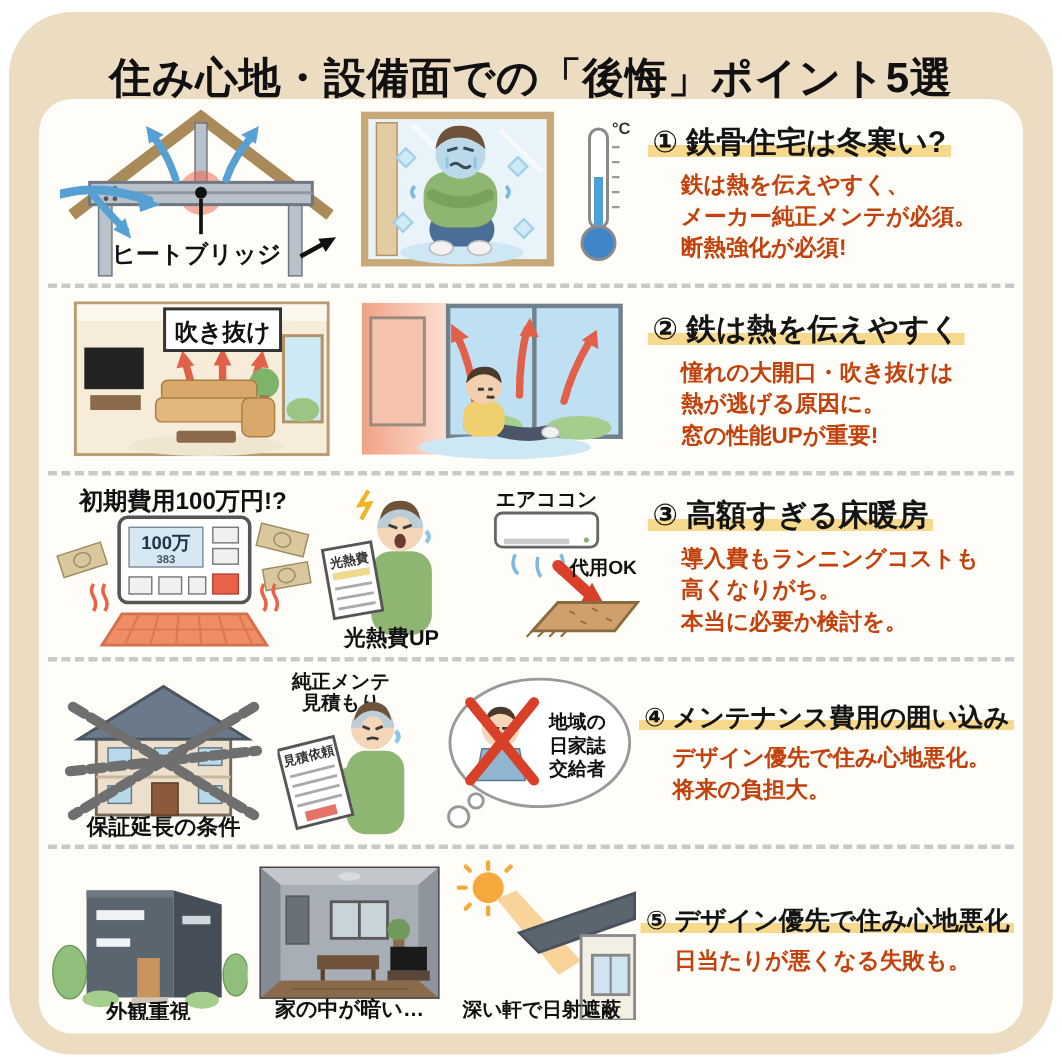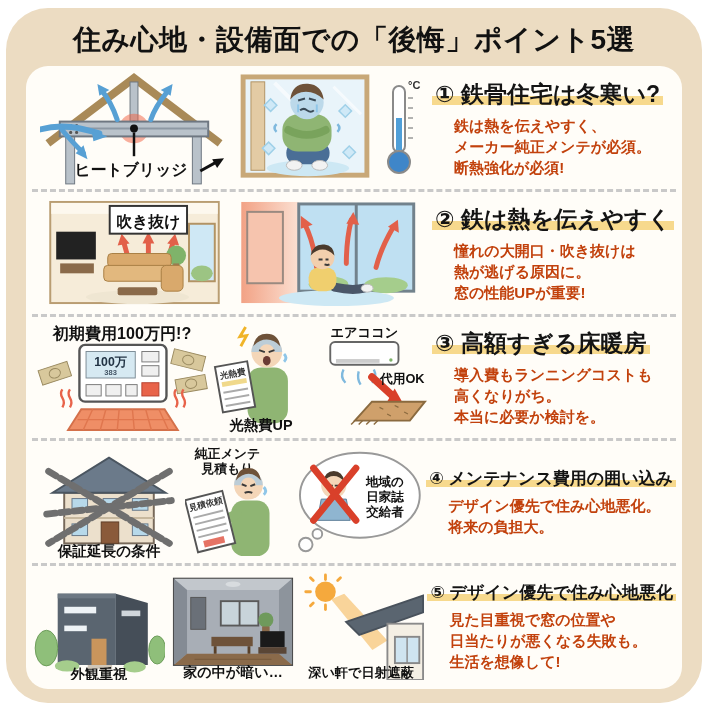--- a/index.html
+++ b/index.html
@@ -3,31 +3,31 @@
 <meta charset="utf-8">
 <style>
   html,body{margin:0;padding:0;}
   body{
     width:708px;height:709px;position:relative;background:#ffffff;overflow:hidden;
     font-family:"Liberation Sans","DejaVu Sans",sans-serif;color:#141414;
   }
   .card{position:absolute;left:6px;top:8px;right:6px;bottom:6px;background:#ecdcc2;border-radius:42px;}
   .title{
     text-align:center;font-size:28px;font-weight:900;color:#111;
-    padding:13px 0 0 0;letter-spacing:.5px;white-space:nowrap;
+    padding:25px 0 0 0;letter-spacing:.5px;white-space:nowrap;
   }
   .panel{
     position:absolute;left:20px;right:20px;top:58px;bottom:14px;background:#fffdf8;
     border-radius:22px;display:flex;flex-direction:column;padding:2px 6px;
   }
   .row{flex:1;display:flex;align-items:center;border-bottom:3px dashed #c9c9c9;min-height:0;}
   .row:last-child{border-bottom:none;}
   .illos{width:398px;display:flex;align-items:center;justify-content:space-evenly;height:100%;}
   .txt{flex:1;padding:0 0 0 2px;}
-  .heading{font-size:23px;font-weight:900;white-space:nowrap;margin-bottom:5px;}
+  .heading{font-size:20px;font-weight:900;white-space:nowrap;margin-bottom:5px;}
   .heading.small{font-size:17px;}
   .heading .hl{background:linear-gradient(transparent 58%,#f7d98d 58%,#f7d98d 94%,transparent 94%);padding:0 3px;}
   .body-line{font-size:15px;font-weight:800;line-height:1.4;color:#c2410c;padding-left:22px;white-space:nowrap;}
   svg text{font-family:"Liberation Sans","DejaVu Sans",sans-serif;}
 </style>
 </head>
 <body>
 
 <div class="card">
   <div class="title">住み心地・設備面での「後悔」ポイント5選</div>
@@ -390,20 +390,18 @@
           <rect x="92" y="54" width="38" height="60" fill="#f4efe4" stroke="#8a8a8a" stroke-width="2"></rect>
           <rect x="100" y="68" width="26" height="28" fill="#cfe4f0" stroke="#888" stroke-width="2"></rect>
           <line x1="113" y1="68" x2="113" y2="96" stroke="#888" stroke-width="1.5"></line>
           <text x="64" y="111" text-anchor="middle" font-size="14" font-weight="900" fill="#111">深い軒で日射遮蔽</text>
         </svg>
       </div>
       <div class="txt">
         <div class="heading small">
           <span class="hl"><span>⑤</span> <span>デザイン優先で住み心地悪化</span></span>
         </div>
-        <div class="body-line">見た目重視で窓の位置や</div>
         <div class="body-line">日当たりが悪くなる失敗も。</div>
-        <div class="body-line">生活を想像して!</div>
       </div>
     </div>
 
   </div>
 </div>
 
 </body></html>

